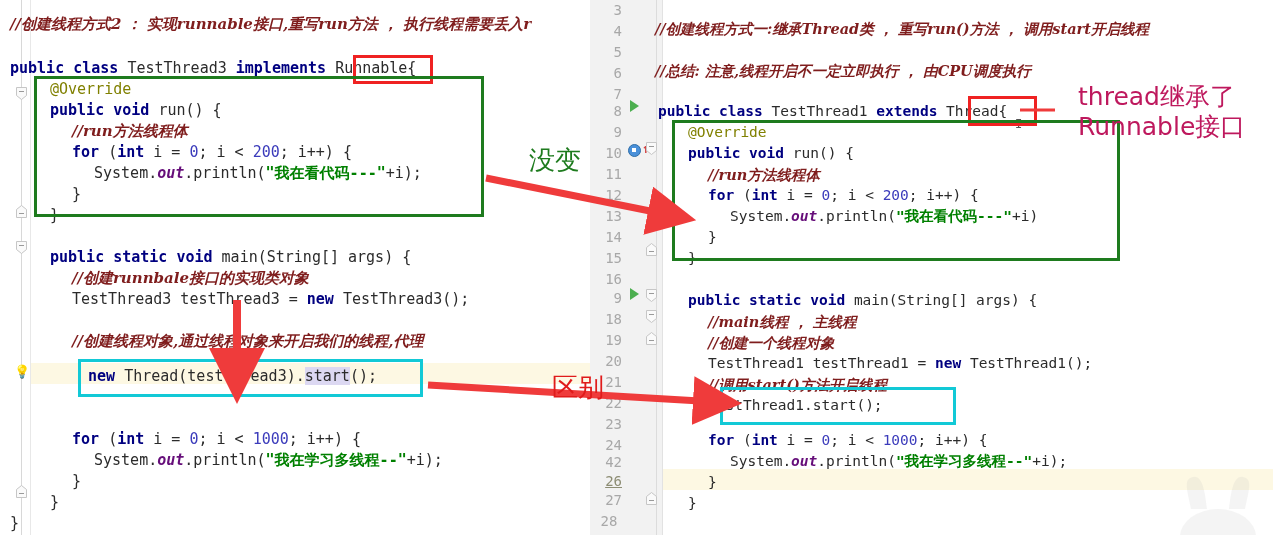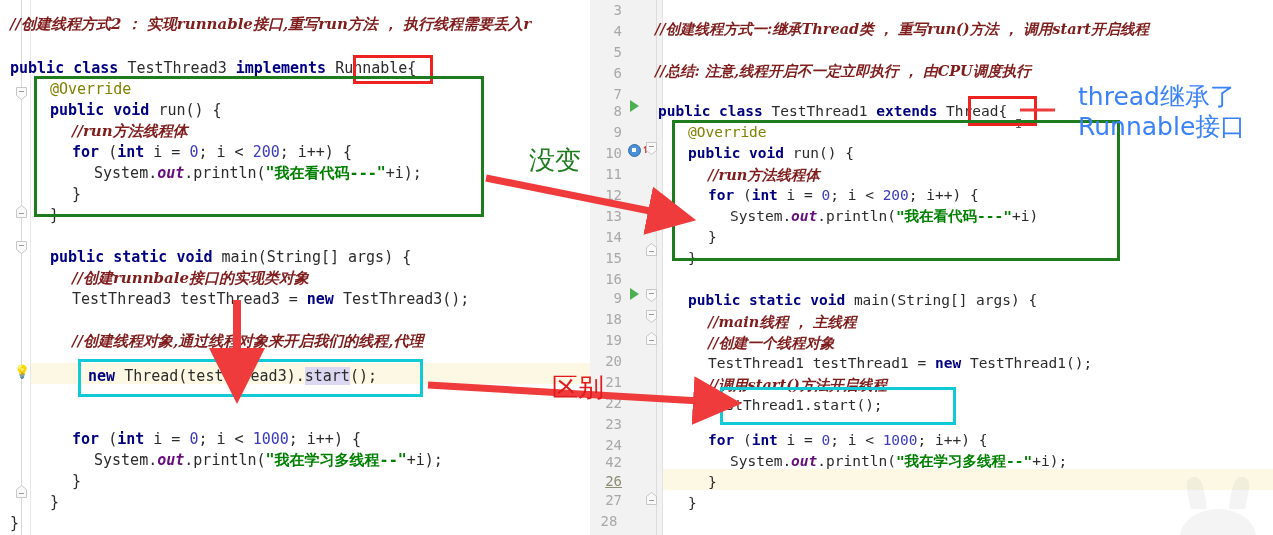--- a/index.html
+++ b/index.html
@@ -75,21 +75,21 @@
   .box-cyan{border:3px solid #12c9d6;}
 
   
   .anno{
     position:absolute;
     font-family:"DejaVu Sans","Liberation Sans",sans-serif;
     font-weight:400;
     white-space:pre;
   }
   .anno-green{color:#1e7b1e;font-size:26px;}
-  .anno-red{color:#3b82f6;font-size:25px;}
+  .anno-red{color:#be185d;font-size:25px;}
   .anno-red-dk{color:#e01b1b;font-size:26px;}
 
   
   .overlay{position:absolute;left:0;top:0;width:1273px;height:535px;pointer-events:none;}
   .foldcap{
     position:absolute;width:11px;height:14px;
   }
   .runarrow{
     position:absolute;width:0;height:0;
     border-left:9px solid #4caf50;

